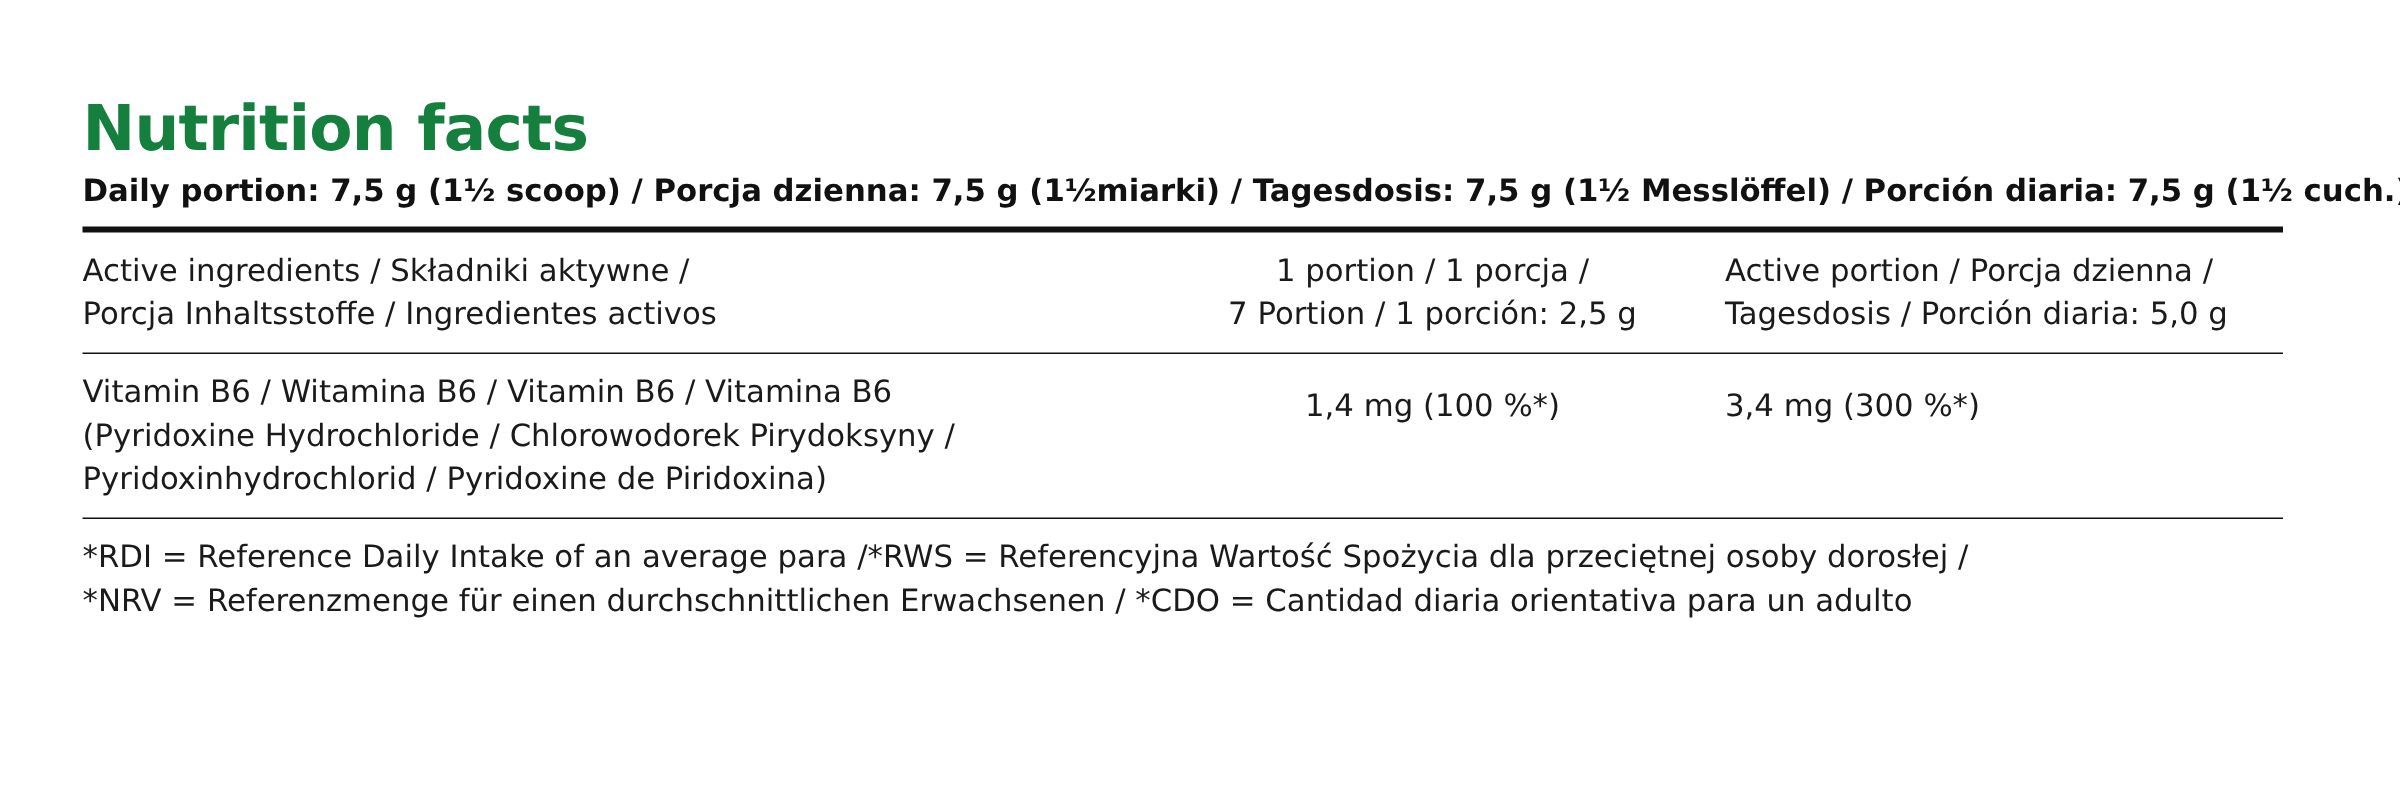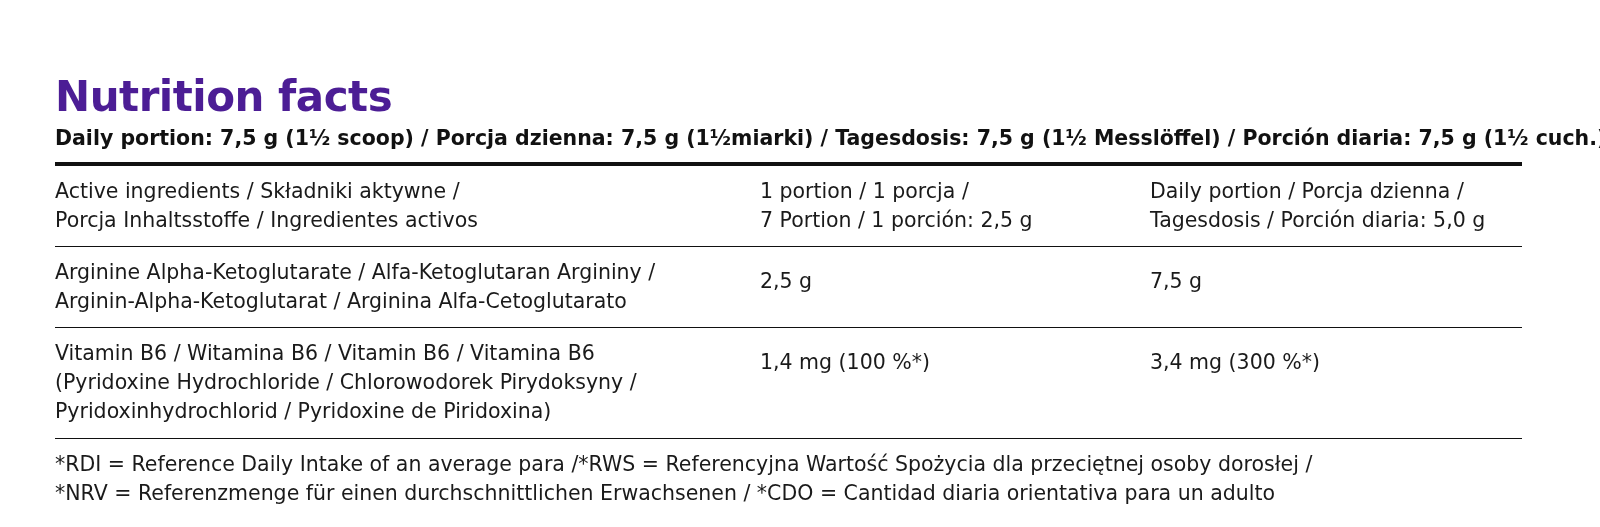--- a/index.html
+++ b/index.html
@@ -18,22 +18,22 @@
     position: absolute;
     left: 55px;
     top: 58px;
     width: 1470px;
   }
   .title {
     font-size: 42px;
     font-weight: 700;
     letter-spacing: -0.5px;
     line-height: 1.1;
-    margin: 16px 0 6px 0;
-    color: #4c1d95;
+    margin: 5px 0 6px 0;
+    color: #15803d;
   }
   .subtitle {
     font-size: 20.5px;
     font-weight: 700;
     line-height: 1.25;
     margin: 0 0 10px 0;
     color: #111111;
     white-space: nowrap;
   }
   table.nutrition {
@@ -42,21 +42,21 @@
     table-layout: fixed;
   }
   table.nutrition td {
     vertical-align: top;
     padding: 11px 0 11px 0;
     font-size: 20.5px;
     line-height: 1.42;
     color: #1a1a1a;
   }
   .col-name  { width: 705px; padding-right: 14px; }
-  .col-one   { width: 390px; padding-right: 14px; }
+  .col-one   { width: 390px; padding-right: 14px; text-align: center; }
   .col-daily { width: 372px; }
 
   tr.head-rule td {
     border-top: 4px solid #111111;
   }
   tr.rule td {
     border-top: 1.6px solid #111111;
   }
   .cell-mid {
     padding-top: 20px !important;
@@ -85,33 +85,25 @@
       <tr class="head-rule">
         <td class="col-name">
           <span class="line">Active ingredients / Składniki aktywne /</span><br>
           <span class="line">Porcja Inhaltsstoffe / Ingredientes activos</span>
         </td>
         <td class="col-one">
           <span class="line">1 portion / 1 porcja /</span><br>
           <span class="line">7 Portion / 1 porción: 2,5 g</span>
         </td>
         <td class="col-daily">
-          <span class="line">Daily portion / Porcja dzienna /</span><br>
+          <span class="line">Active portion / Porcja dzienna /</span><br>
           <span class="line">Tagesdosis / Porción diaria: 5,0 g</span>
         </td>
       </tr>
 
-      <tr class="rule">
-        <td class="col-name">
-          <span class="line">Arginine Alpha-Ketoglutarate / Alfa-Ketoglutaran Argininy /</span><br>
-          <span class="line">Arginin-Alpha-Ketoglutarat / Arginina Alfa-Cetoglutarato</span>
-        </td>
-        <td class="col-one cell-mid">2,5 g</td>
-        <td class="col-daily cell-mid">7,5 g</td>
-      </tr>
 
       <tr class="rule">
         <td class="col-name">
           <span class="line">Vitamin B6 / Witamina B6 / Vitamin B6 / Vitamina B6</span><br>
           <span class="line">(Pyridoxine Hydrochloride / Chlorowodorek Pirydoksyny /</span><br>
           <span class="line">Pyridoxinhydrochlorid / Pyridoxine de Piridoxina)</span>
         </td>
         <td class="col-one cell-mid">1,4 mg (100 %*)</td>
         <td class="col-daily cell-mid">3,4 mg (300 %*)</td>
       </tr>

